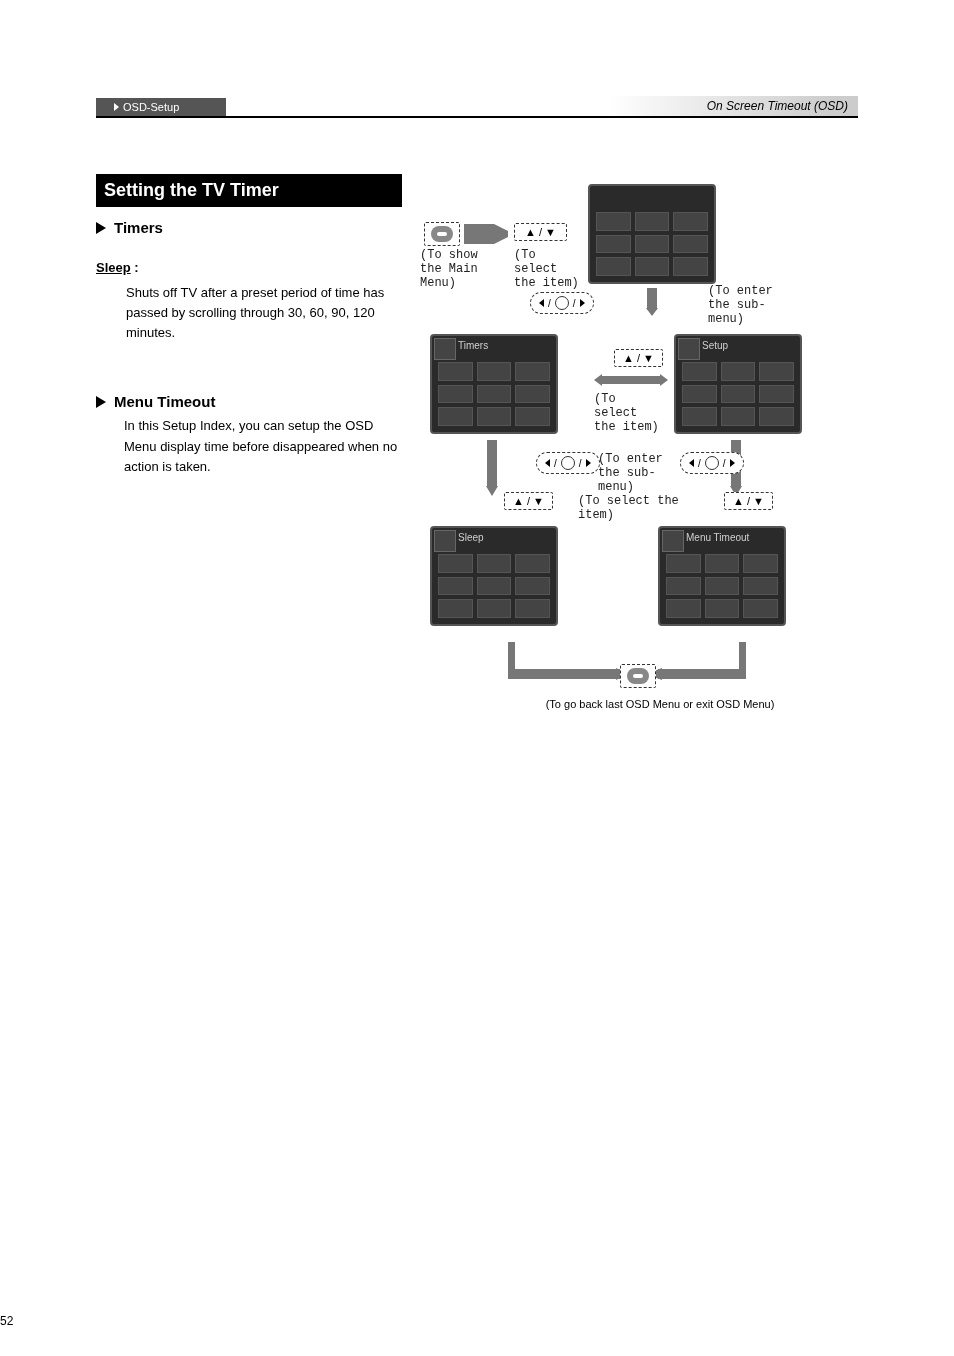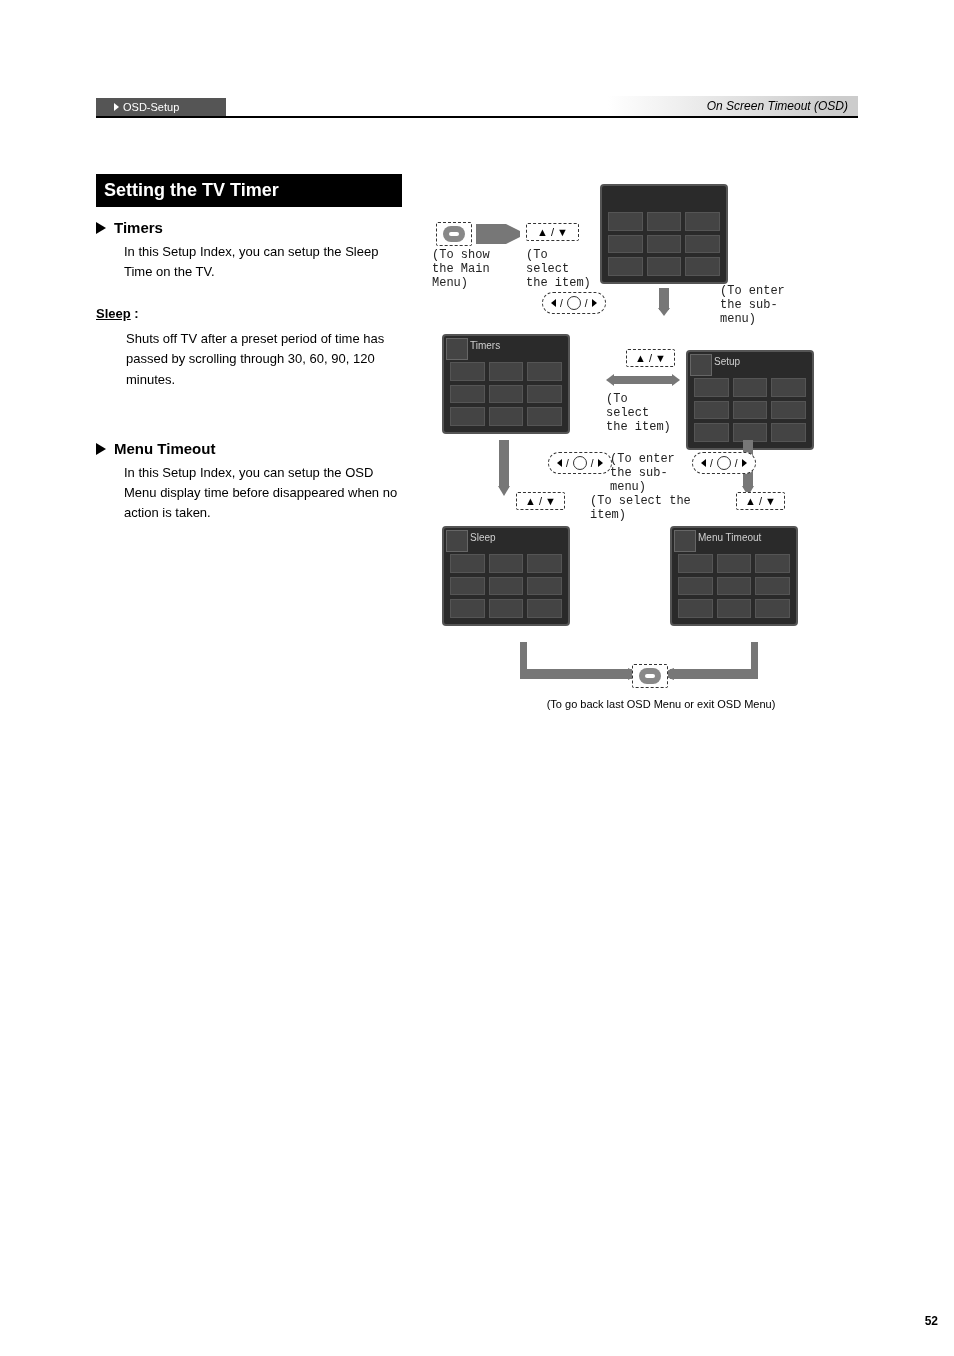--- a/index.html
+++ b/index.html
@@ -54,21 +54,21 @@
   .header-right-text {
     font-style: italic;
     font-size: 12px;
     position: relative;
     z-index: 1;
     padding: 3px 10px 3px 0;
   }
   .columns {
     display: flex;
     margin-top: 56px;
-    column-gap: 28px;
+    column-gap: 16px;
   }
   .col-left {
     width: 306px;
     flex: 0 0 306px;
   }
   .col-right {
     flex: 1;
     position: relative;
   }
   .section-title {
@@ -114,23 +114,22 @@
     line-height: 1.55;
     margin-left: 30px;
     margin-top: 8px;
   }
   .spacer-mid { height: 50px; }
 
   .pageno {
     position: absolute;
     bottom: 28px;
     left: 0; right: 16px;
-    text-align: right;
+    text-align: left;
     font-size: 12px;
-    font-weight: bold;
   }
 
   
   .diagram {
     position: relative;
     width: 100%;
     height: 560px;
     font-size: 11px;
   }
   .dashed-box {
@@ -217,21 +216,20 @@
   <div class="columns">
 
     <div class="col-left">
 
       <div class="section-title">Setting the TV Timer</div>
 
       <div class="bullet-row">
         <span class="chevron"></span>
         <span class="item-title">Timers</span>
       </div>
-      <div class="body-text">In this Setup Index, you can setup the Sleep Time on the TV.</div>
 
       <div class="sleep-label">
         <u>Sleep</u><span> :</span>
       </div>
       <div class="sleep-body">Shuts off TV after a preset period of time has passed by scrolling through 30, 60, 90, 120 minutes.</div>
 
       <div class="spacer-mid"></div>
 
 
       <div class="bullet-row">
@@ -304,21 +302,21 @@
               <div></div>
               <div></div>
               <div></div>
               <div></div>
               <div></div>
               <div></div>
               <div></div>
             </div>
 
         </div>
-        <div class="osd-tile" style="left:256px; top:176px;">
+        <div class="osd-tile" style="left:256px; top:160px;">
           <div class="tile-icon-l"></div>
           <div class="tile-title">Setup</div>
           <div class="flank-l"></div>
             <div class="flank-r"></div>
           <div class="grid">
               <div></div>
               <div></div>
               <div></div>
               <div></div>
               <div></div>
@@ -406,20 +404,20 @@
         <span class="arrow-block" style="left:228px; top:466px;">
           <svg width="100" height="40">
               <path d="M98,2 L98,34 L12,34" fill="none" stroke="#777" stroke-width="10"></path>
               <path d="M16,28 L0,34 L16,40" fill="#777"></path>
             </svg>
         </span>
         <span class="dashed-box" style="position:absolute; left:202px; top:490px;">
           <span class="menu-btn-icon"></span>
         </span>
 
-        <div class="bottom-caption" style="left:81px; top:524px;">(To go back last OSD Menu or exit OSD Menu)</div>
+        <div class="bottom-caption" style="left:92px; top:524px;">(To go back last OSD Menu or exit OSD Menu)</div>
 
       </div>
     </div>
   </div>
 
   <div class="pageno">52</div>
 </div>
 
 </body></html>

